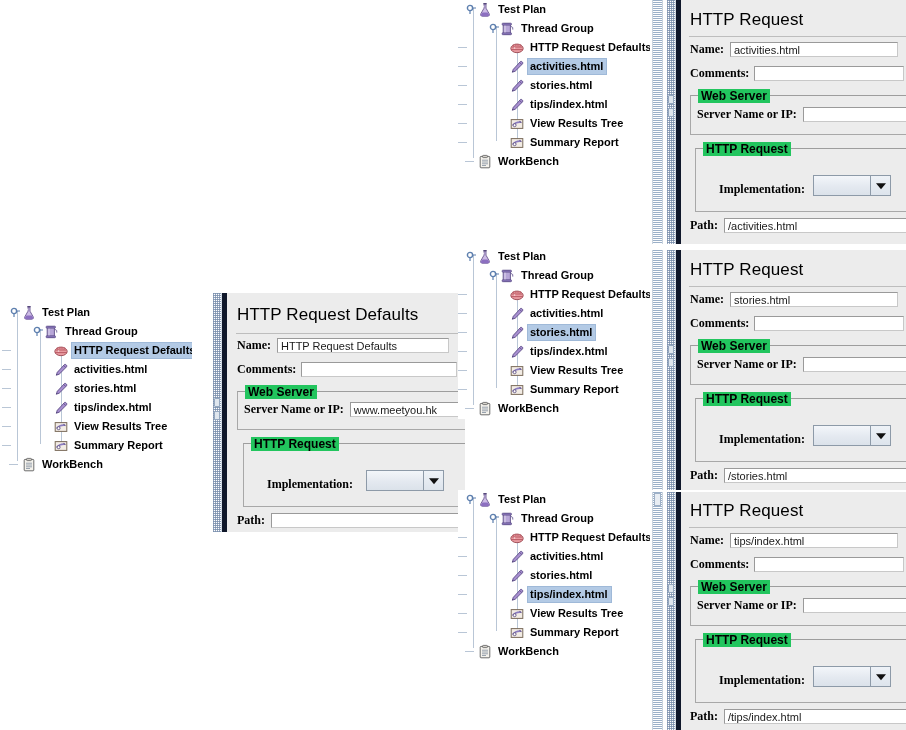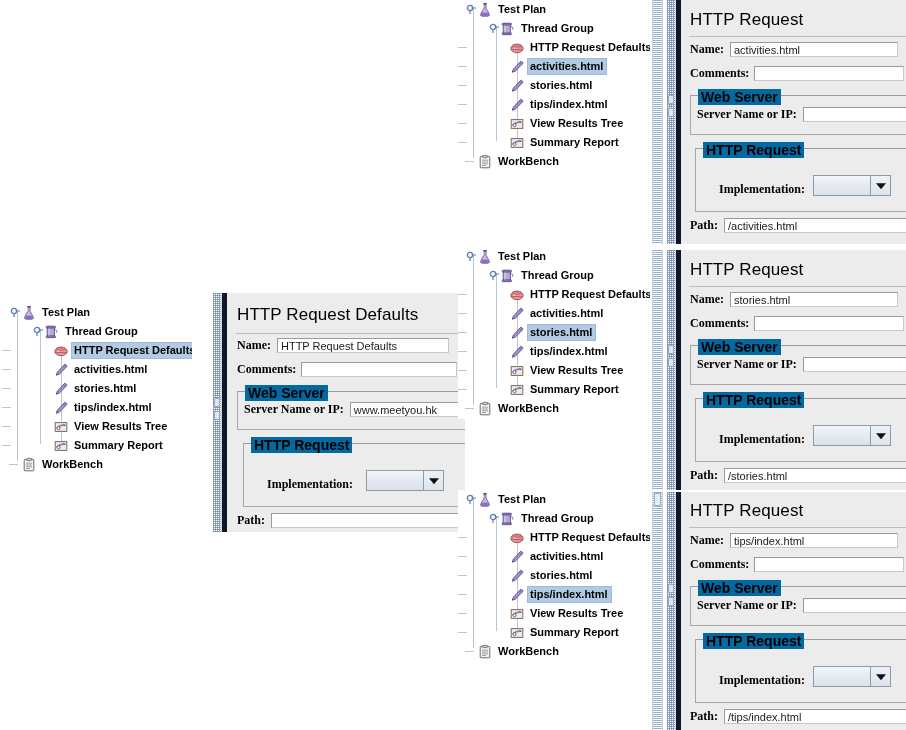--- a/index.html
+++ b/index.html
@@ -151,24 +151,24 @@
   }
   .group-box {
     position: absolute;
     border: 1px solid #a8a8a8;
     border-top-color: #9d9d9d;
     background: transparent;
   }
   .group-title {
     position: absolute;
     top: -7px; left: 7px;
-    background: #0369a1;
+    background: #22c55e;
     padding: 0 3px;
     font-family: "Liberation Sans", sans-serif;
-    font-size: 14px;
+    font-size: 12px;
     font-weight: bold;
     color: #000;
     white-space: nowrap;
   }
   .combo {
     position: absolute;
     height: 21px;
     background: linear-gradient(to bottom, #f3f6fa 0%, #e4e9f0 55%, #dbe2ea 100%);
     border: 1px solid #8d9aa8;
     box-sizing: border-box;

